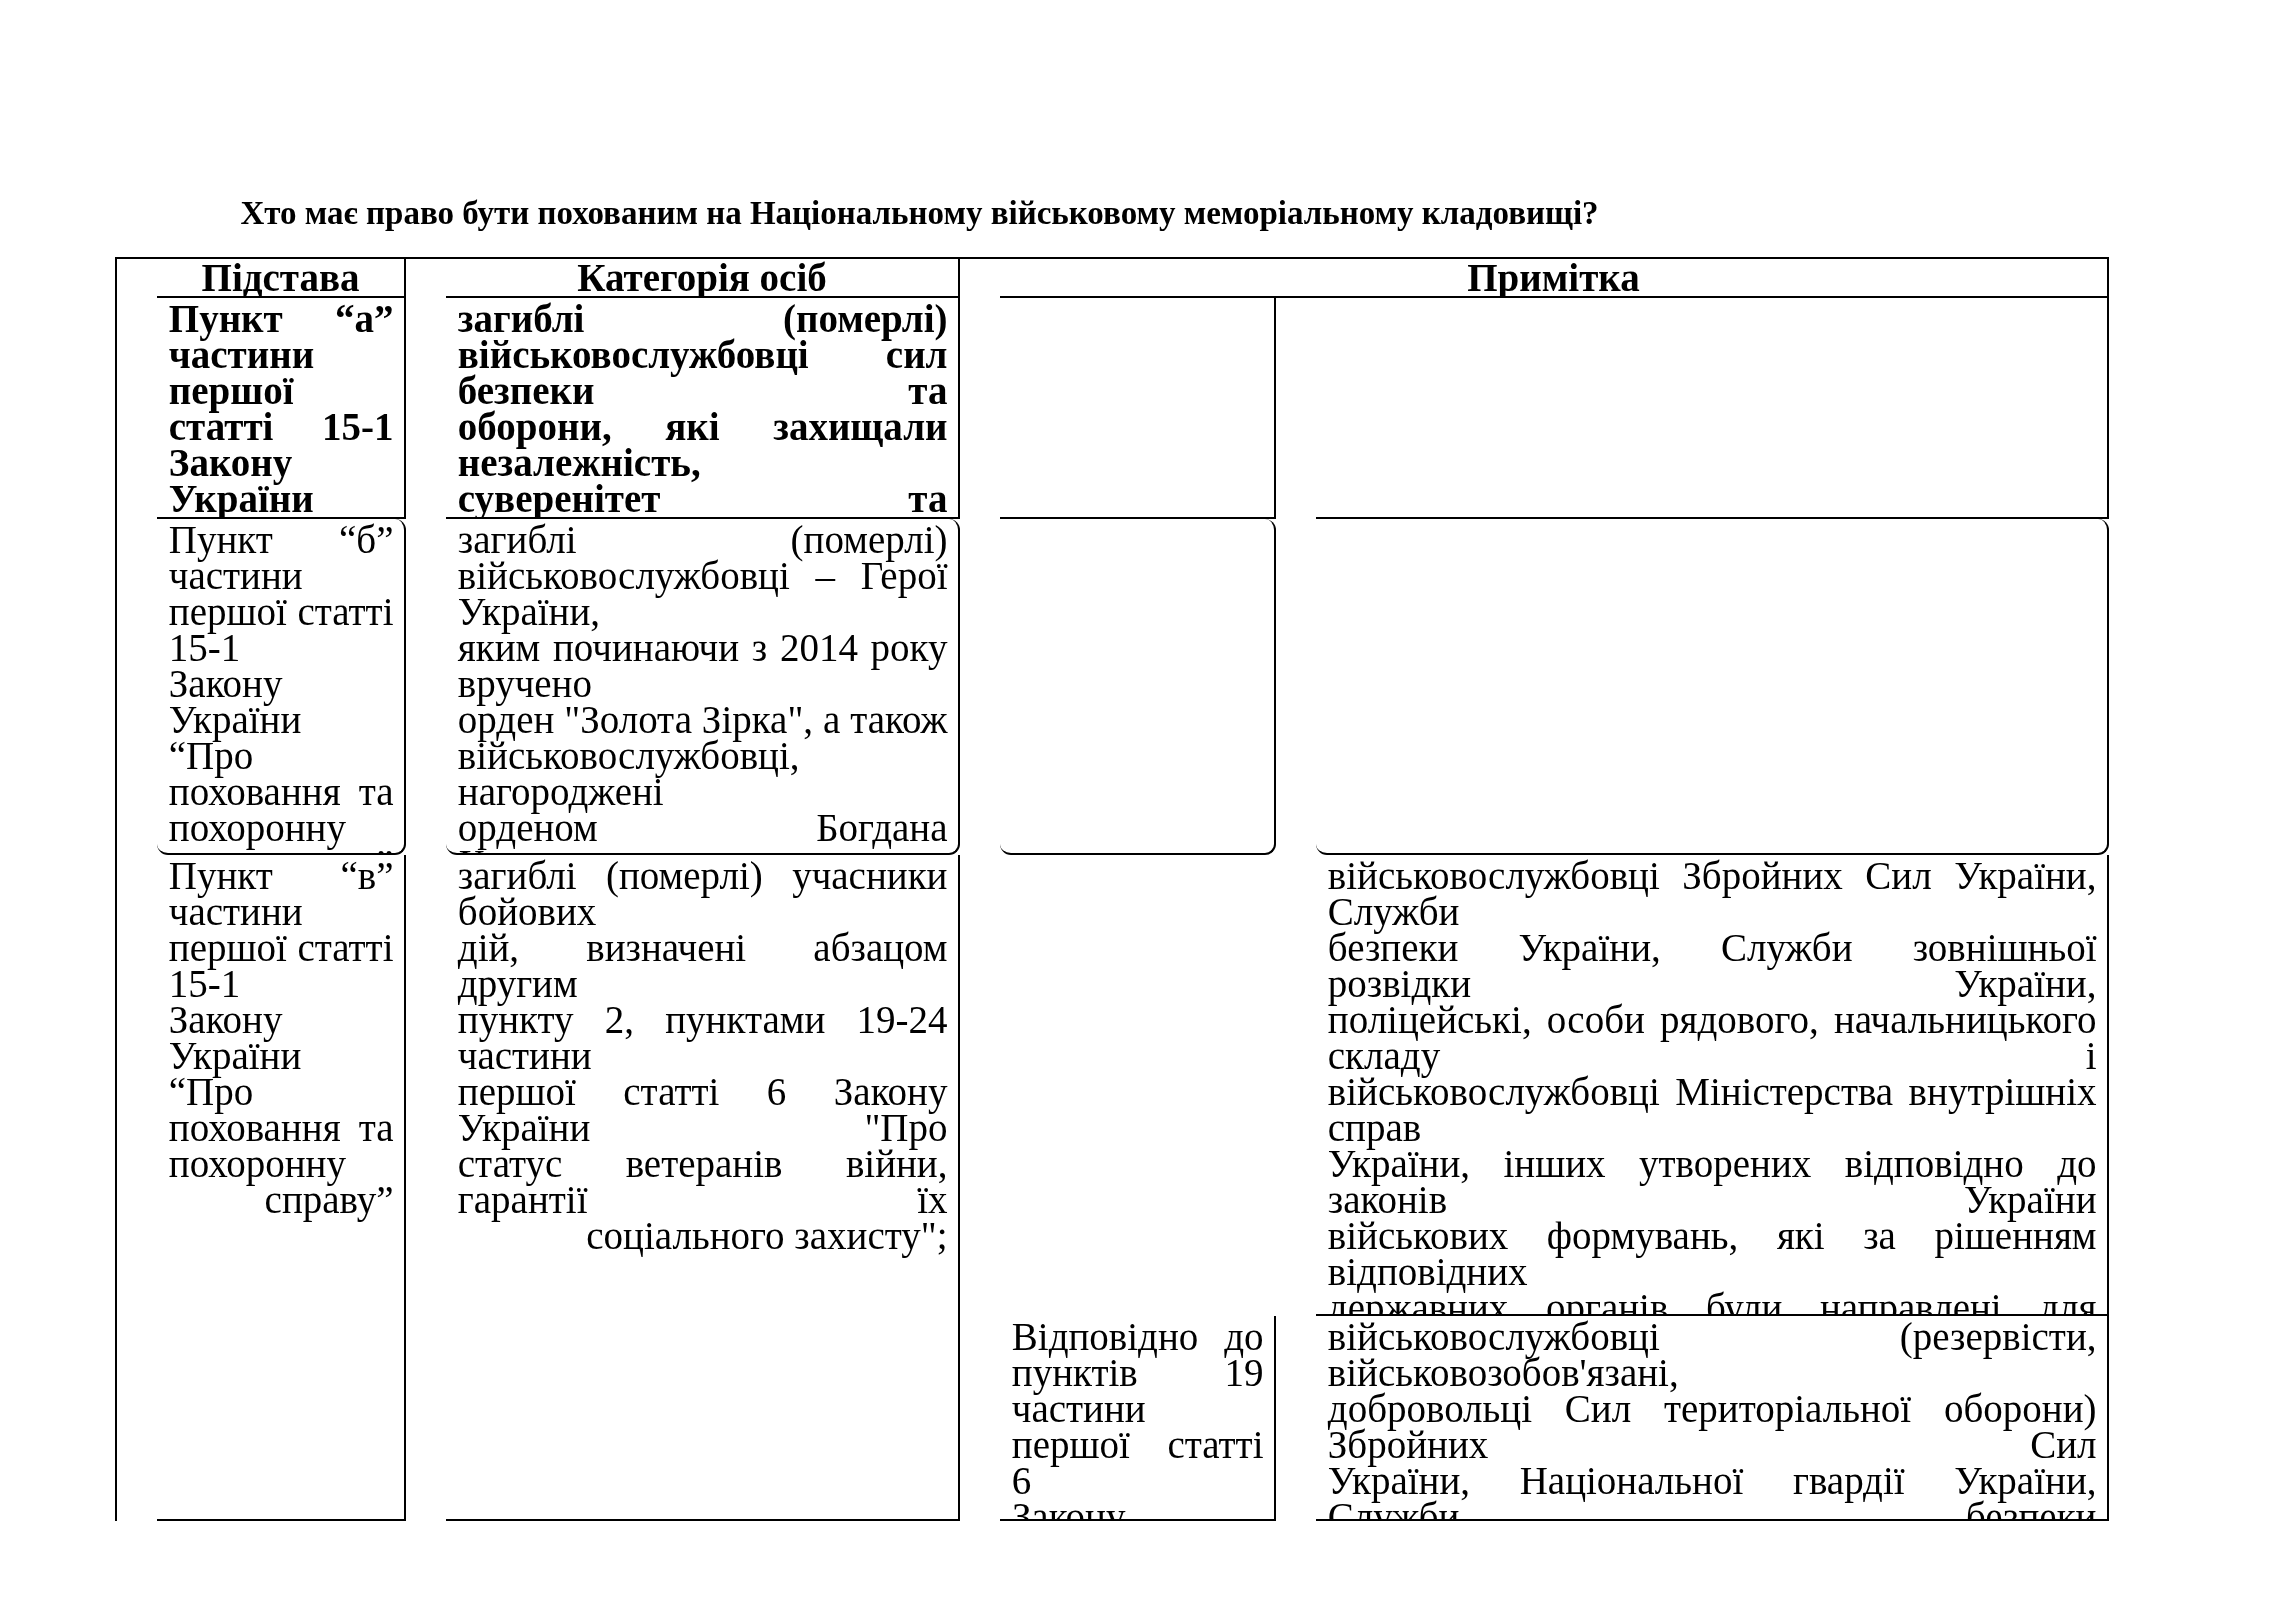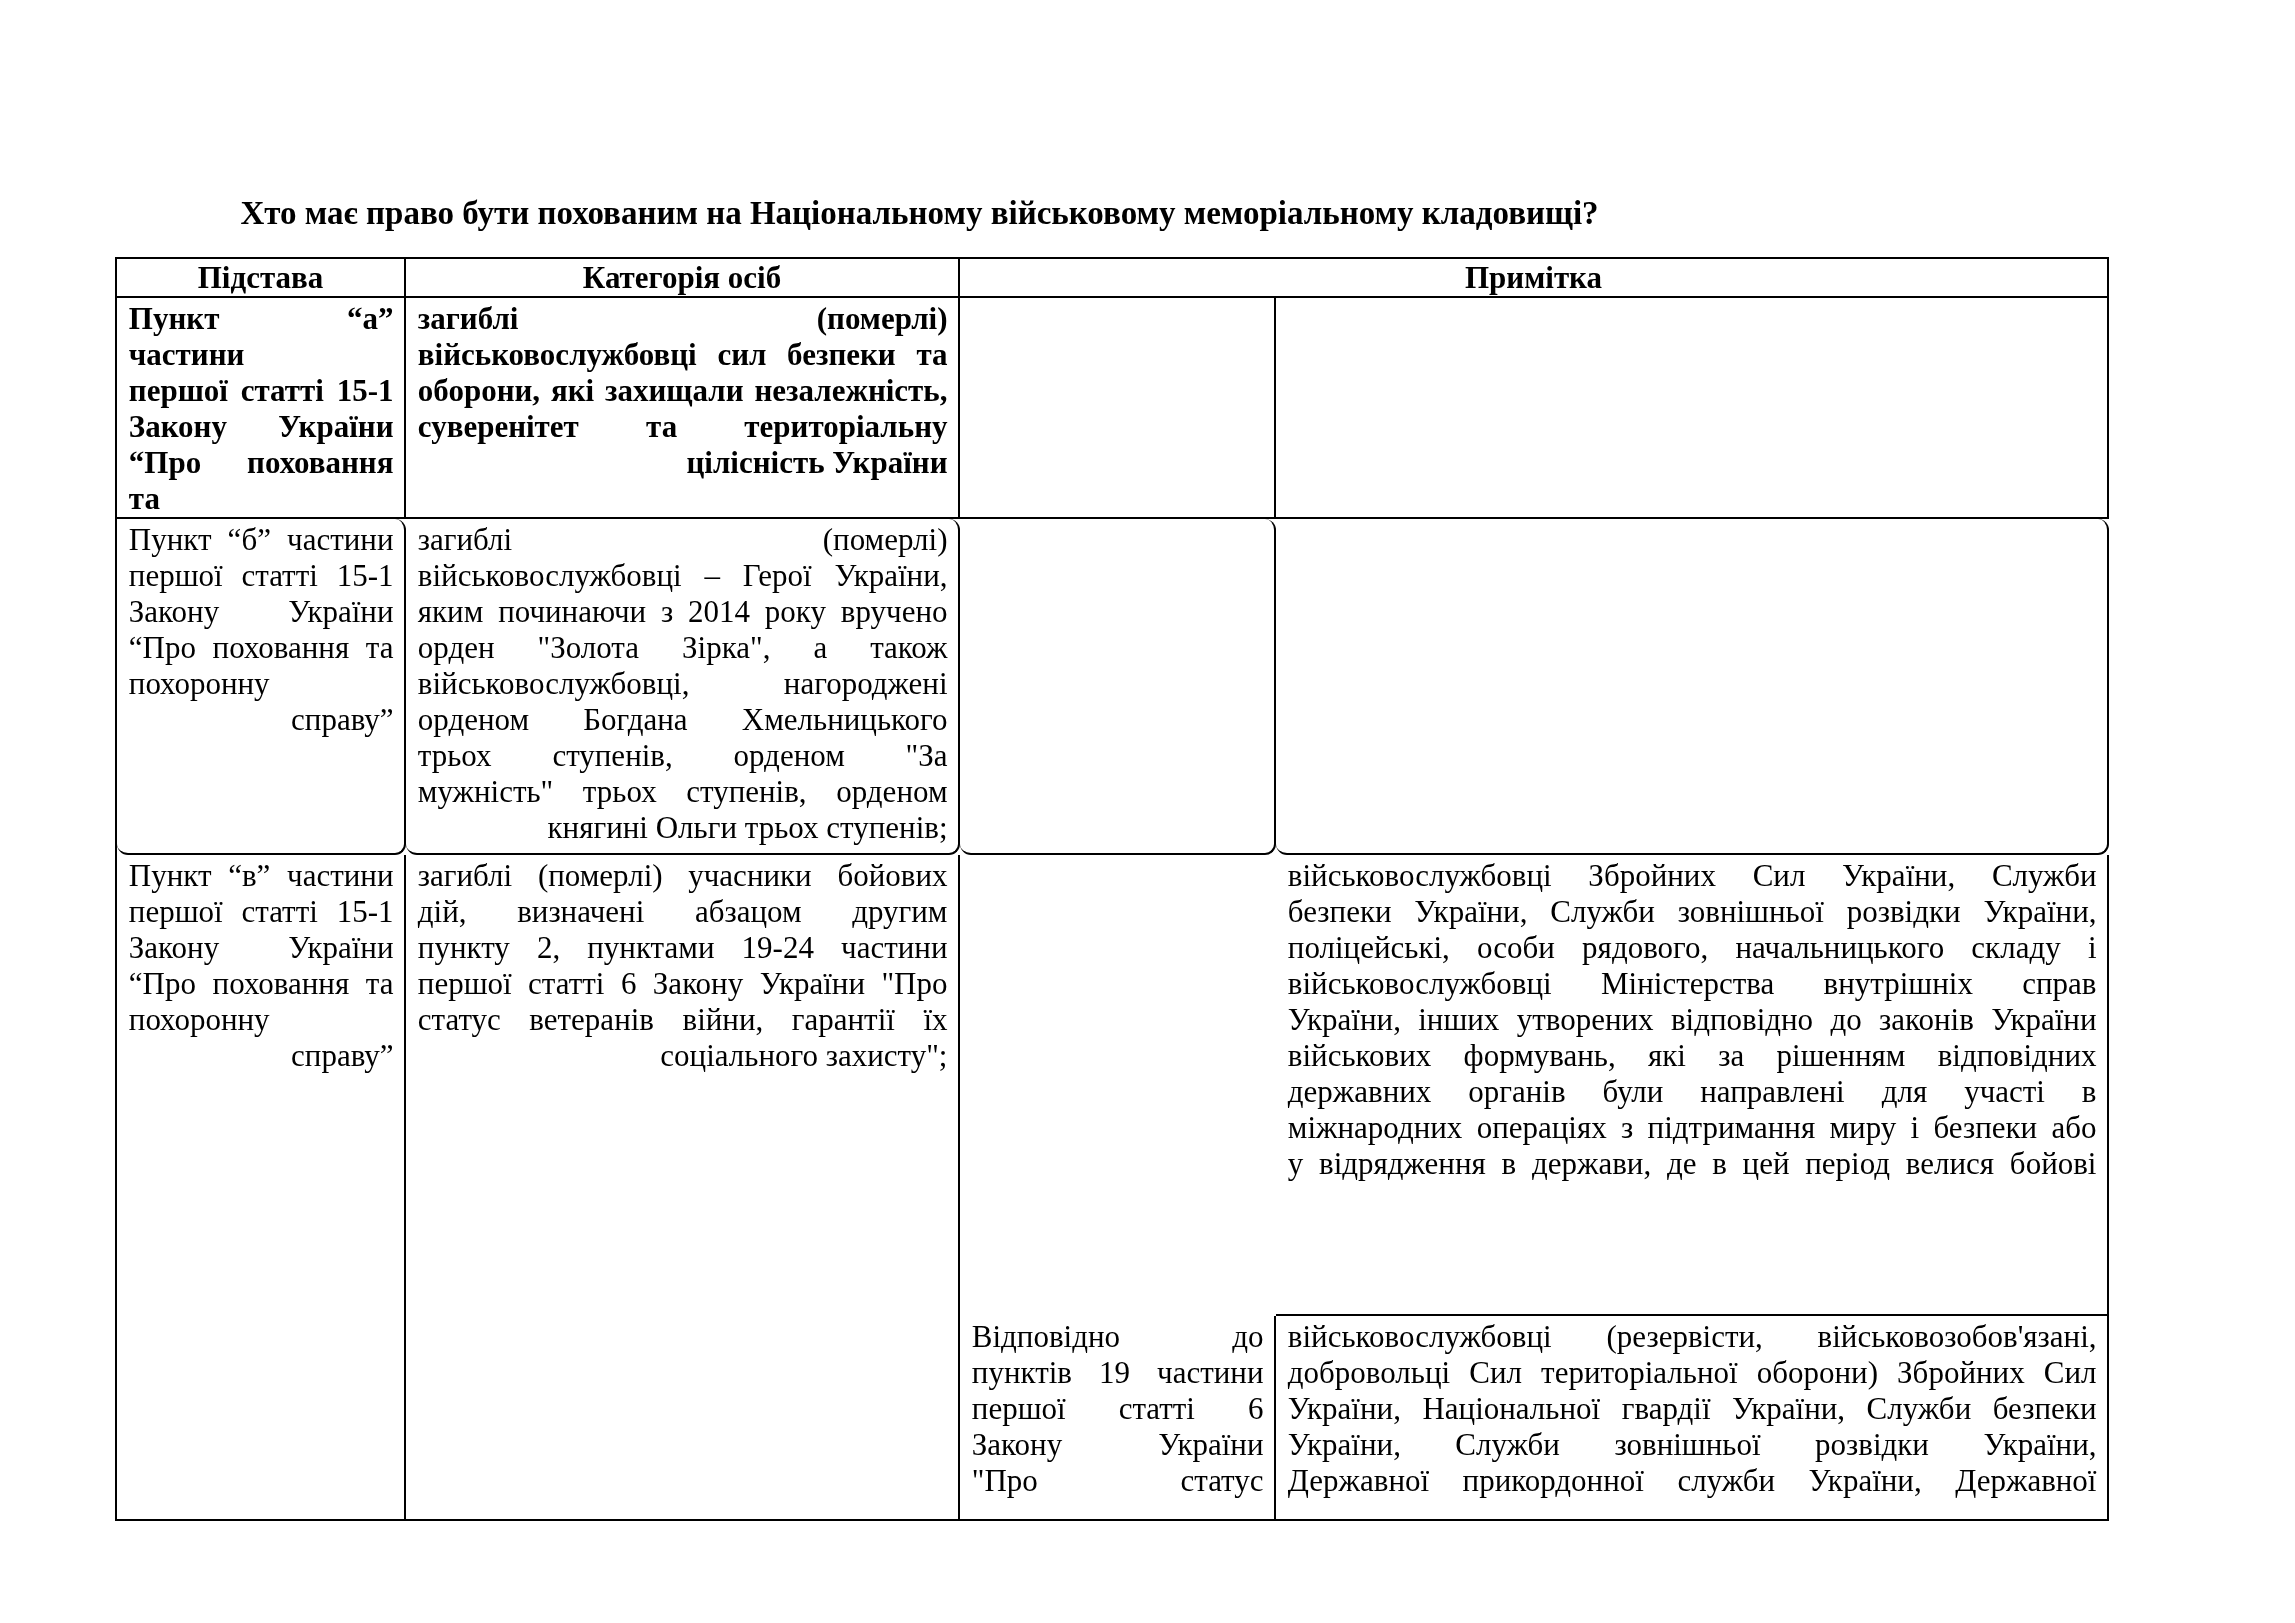--- a/index.html
+++ b/index.html
@@ -34,22 +34,23 @@
     grid-template-rows: 39px 221px 336px 461px 205px;
     border-top: 2.6px solid #000;
     border-left: 2.6px solid #000;
   }
   .cell {
     box-sizing: border-box;
     border-right: 2.6px solid #000;
     border-bottom: 2.6px solid #000;
     overflow: hidden;
     padding: 2.6px 10.5px 0 11.8px;
-    font-size: 31px;
+    font-size: 39px;
     line-height: 36px;
+    margin-left: 40px;
   }
   .head {
     display: flex;
     align-items: center;
     justify-content: center;
     font-weight: 700;
     padding: 0;
   }
   .jt {
     text-align: justify;

